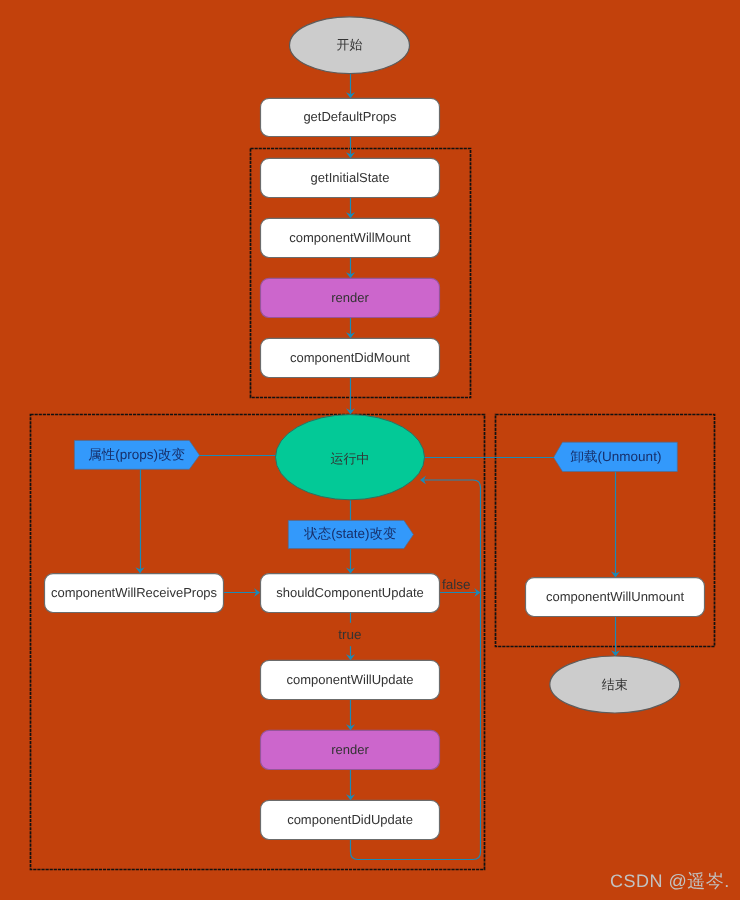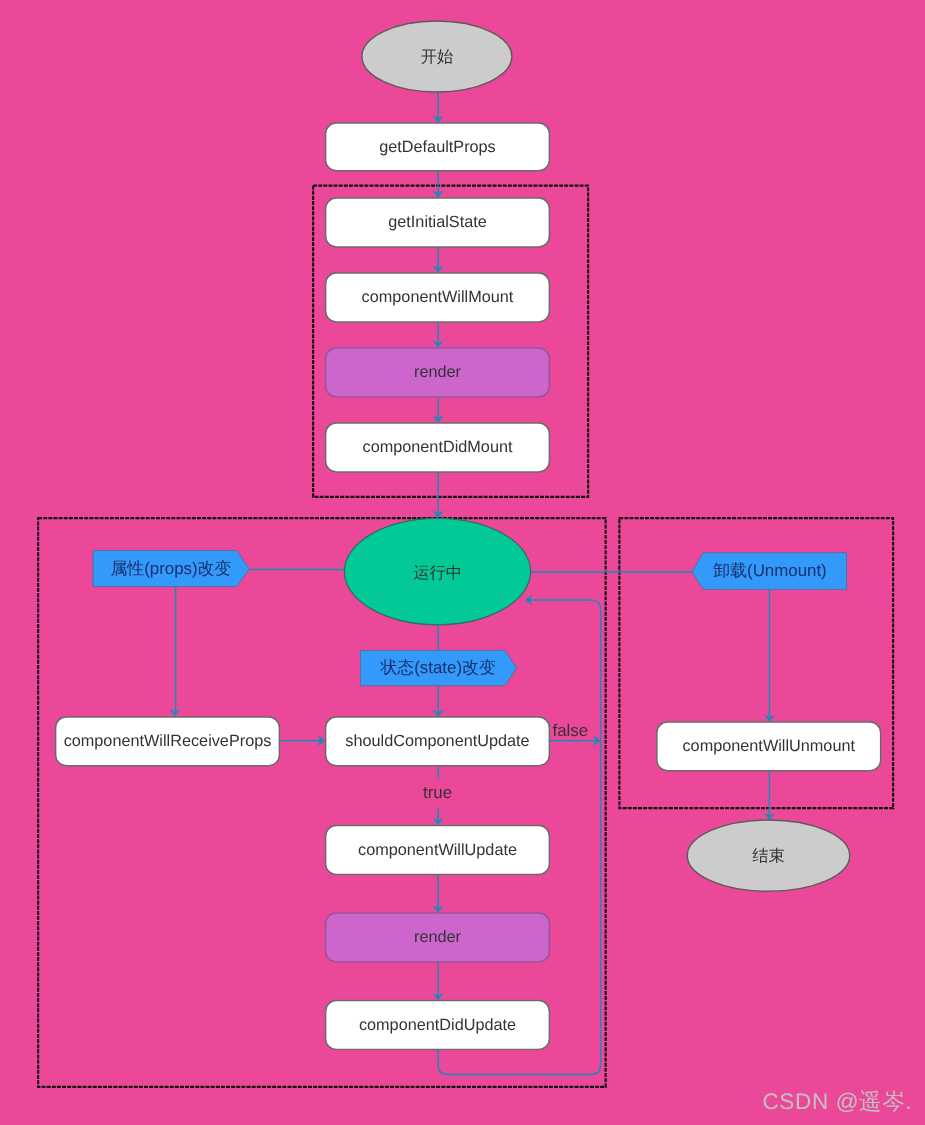--- a/index.html
+++ b/index.html
@@ -1,19 +1,19 @@
 <!DOCTYPE html>
 <html><head>
 <meta charset="utf-8">
 <title>React Component Lifecycle Flowchart</title>
 <style>
   html,body{margin:0;padding:0;background:#ffffff;}
   body{width:740px;height:900px;overflow:hidden;
        font-family:"Liberation Sans","DejaVu Sans",sans-serif;}
-  #stage{position:relative;width:740px;height:900px;background:#ec4899;}
+  #stage{position:relative;width:740px;height:900px;background:#c2410c;}
   svg#chart{display:block;position:absolute;left:0;top:0;}
   text{-webkit-font-smoothing:antialiased;text-rendering:geometricPrecision;}
 
   .node-label{font-family:"Liberation Sans","DejaVu Sans",sans-serif;
               font-size:13px;fill:#333;text-anchor:middle;dominant-baseline:middle;}
   .cjk{font-size:13px;}
   .edge-label{font-family:"Liberation Sans","DejaVu Sans",sans-serif;
               font-size:13.5px;fill:#333;text-anchor:middle;dominant-baseline:middle;}
   .chip-label{font-family:"Liberation Sans","DejaVu Sans",sans-serif;
               font-size:13.5px;fill:#17306b;text-anchor:middle;dominant-baseline:middle;}

